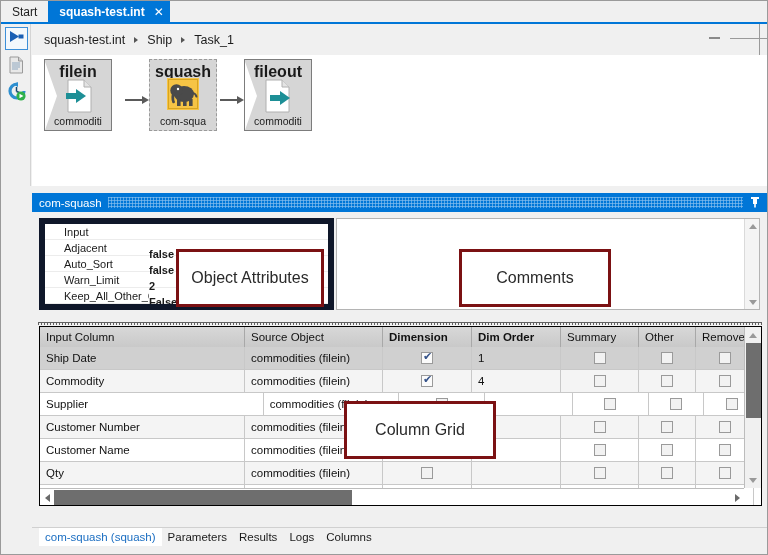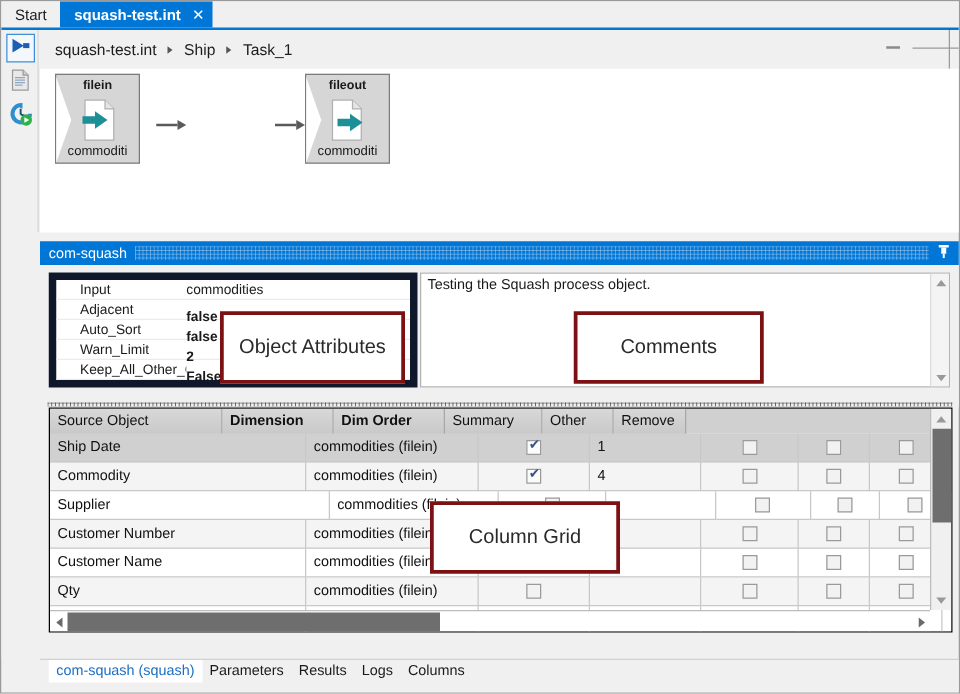--- a/index.html
+++ b/index.html
@@ -95,21 +95,21 @@
     background: #d6d6d6;
     border: 1px solid #7c7c7c;
     display: flex; flex-direction: column; align-items: center;
     overflow: hidden;
   }
   .node.dashed {
     border: 1px dashed #9a9a9a;
     background: #d6d6d6;
   }
   .node .ntitle {
-    font-size: 10px; font-weight: bold; color: #1a1a1a;
+    font-size: 16px; font-weight: bold; color: #1a1a1a;
     margin-top: 3px; white-space: nowrap;
   }
   .node .nsub {
     font-size: 10.5px; color: #1a1a1a; position: absolute;
     bottom: 3px; white-space: nowrap;
   }
   .node .nicon {
     position: absolute; top: 19px; width: 32px; height: 34px;
   }
   .chev-l {
@@ -416,20 +416,42 @@
         </div>
         <div class="nsub">commoditi</div>
       </div>
     </div>
 
     <div class="arrow" style="left:93px; top:40px; width:24px;">
       <div class="ln"></div>
         <div class="hd"></div>
     </div>
 
+    <div class="nodewrap" style="left:117px; top:4px;">
+      <div class="node dashed">
+        <div class="ntitle">squash</div>
+        <div class="nicon" style="top:18px;">
+          <svg width="32" height="32" viewBox="0 0 32 32">
+            <rect x="0" y="0" width="32" height="32" fill="#f6c445"></rect>
+            <rect x="1.5" y="1.5" width="29" height="29" fill="none" stroke="#d8a420"></rect>
+            <g fill="#4a4a4a">
+              <ellipse cx="17" cy="16" rx="10" ry="8"></ellipse>
+              <circle cx="9.5" cy="12.5" r="6.2"></circle>
+              <path d="M6,14 q-3,5 -0.5,11 q2,1 2.5,-1 q-2,-5 0.5,-9 Z"></path>
+              <rect x="10" y="21" width="3.6" height="7"></rect>
+              <rect x="16" y="21" width="3.6" height="7"></rect>
+              <rect x="22" y="21" width="3.6" height="7"></rect>
+              <path d="M26,14 q4,1 4.5,5 q-1,1 -2,0 q-0.5,-3 -3,-3.5 Z"></path>
+            </g>
+            <circle cx="11" cy="11" r="1.2" fill="#fff"></circle>
+          </svg>
+        </div>
+        <div class="nsub">com-squa</div>
+      </div>
+    </div>
 
     <div class="arrow" style="left:188px; top:40px; width:24px;">
       <div class="ln"></div>
         <div class="hd"></div>
     </div>
 
     <div class="nodewrap" style="left:212px; top:4px;">
       <div class="node">
         <div class="chev-l"></div>
         <div class="chev-r"></div>
@@ -463,59 +485,58 @@
         </g>
       </svg>
     </span>
   </div>
 
   <div class="propsregion">
 
     <div class="attrbox">
       <div class="attrrow">
         <div class="k">Input</div>
-        <div class="v">commodities</div>
       </div>
       <div class="attrrow">
         <div class="k">Adjacent</div>
         <div class="v bold">false</div>
       </div>
       <div class="attrrow">
         <div class="k">Auto_Sort</div>
         <div class="v bold">false</div>
       </div>
       <div class="attrrow">
         <div class="k">Warn_Limit</div>
         <div class="v bold">2</div>
       </div>
       <div class="attrrow">
         <div class="k">Keep_All_Other_C</div>
         <div class="v bold">False</div>
       </div>
     </div>
 
     <div class="commentbox">
-      <div class="commenttext">Testing the Squash process object.</div>
       <div class="vsb">
         <div class="arw up">
             <span class="tri-up"></span>
           </div>
         <div class="arw dn">
             <span class="tri-dn"></span>
           </div>
       </div>
     </div>
   </div>
 
   <div class="splitter">
     <div class="dots"></div>
   </div>
 
   <div class="gridbox">
     <div class="gridhdr">
+      <div class="gh" style="width:205px">Input Column</div>
       <div class="gh" style="width:138px">Source Object</div>
       <div class="gh b" style="width:89px">Dimension</div>
       <div class="gh b" style="width:89px">Dim Order</div>
       <div class="gh" style="width:78px">Summary</div>
       <div class="gh" style="width:57px">Other</div>
       <div class="gh" style="width:58px">Remove</div>
     </div>
 
     <div class="grow sel">
       <div class="gc" style="width:205px">Ship Date</div>

